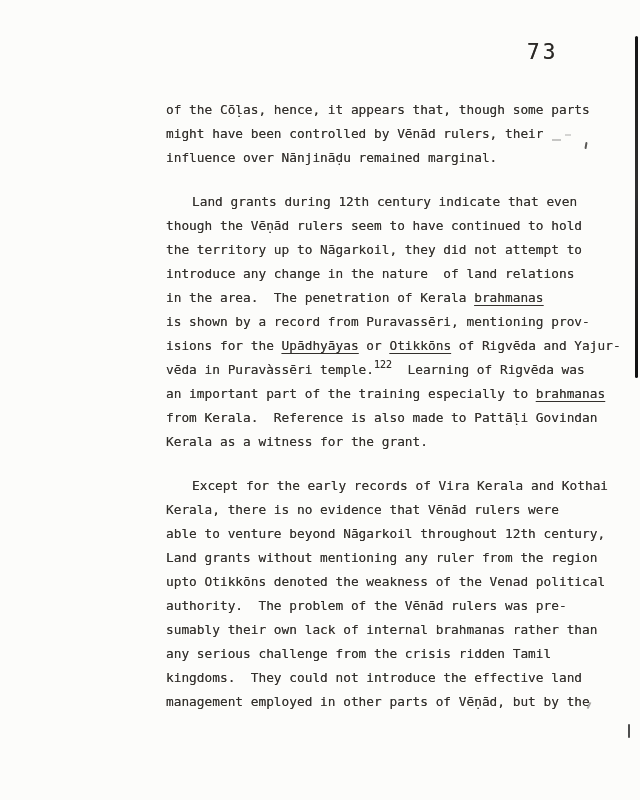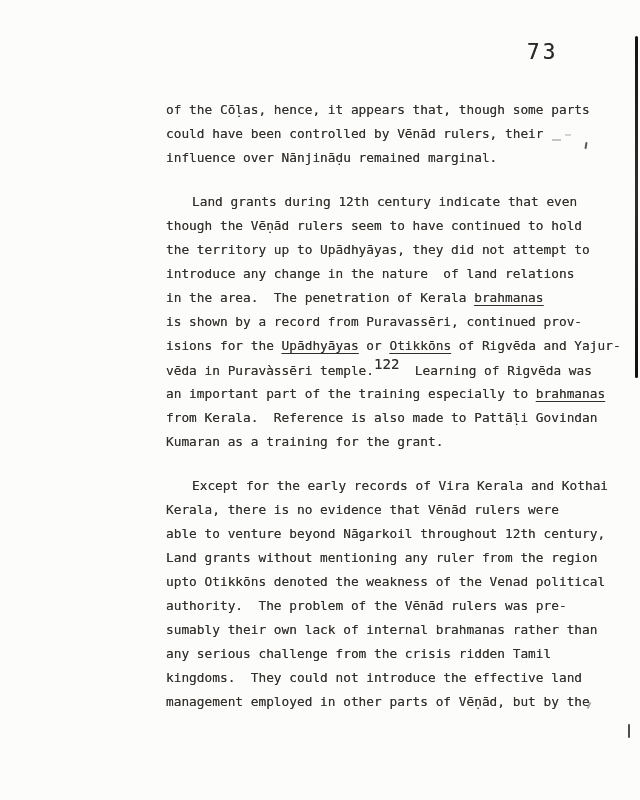--- a/index.html
+++ b/index.html
@@ -40,21 +40,21 @@
     white-space: pre;
   }
   .paragraph.indent .line:first-child { padding-left: 26px; margin-top: 20px; }
   .u {
     text-decoration: underline;
     text-decoration-thickness: 1px;
     text-underline-offset: 3px;
     text-align: right;
   }
   .sup {
-    font-size: 14px;
+    font-size: 10px;
     position: relative;
     top: -6px;
   }
   
   .scan-line-right {
     position: absolute;
     left: 635px;
     top: 36px;
     width: 3px;
     height: 342px;
@@ -108,35 +108,35 @@
 </style>
 </head>
 <body>
 
 <div class="page">
   <div class="page-number">73</div>
 
   <div class="text-block">
       <div class="paragraph">
         <div class="line"><span>of the Cōḷas, hence, it appears that, though some parts</span></div>
-        <div class="line"><span>could have been controlled by Vēnād rulers, their</span></div>
+        <div class="line"><span>might have been controlled by Vēnād rulers, their</span></div>
         <div class="line"><span>influence over Nānjināḍu remained marginal.</span></div>
       </div>
       <div class="paragraph indent">
         <div class="line"><span>Land grants during 12th century indicate that even</span></div>
         <div class="line"><span>though the Vēṇād rulers seem to have continued to hold</span></div>
-        <div class="line"><span>the territory up to Upādhyāyas, they did not attempt to</span></div>
+        <div class="line"><span>the territory up to Nāgarkoil, they did not attempt to</span></div>
         <div class="line"><span>introduce any change in the nature  of land relations</span></div>
         <div class="line"><span>in the area.  The penetration of Kerala </span><span class="u">brahmanas</span></div>
-        <div class="line"><span>is shown by a record from Puravassēri, continued prov-</span></div>
+        <div class="line"><span>is shown by a record from Puravassēri, mentioning prov-</span></div>
         <div class="line"><span>isions for the </span><span class="u">Upādhyāyas</span><span> or </span><span class="u">Otikkōns</span><span> of Rigvēda and Yajur-</span></div>
         <div class="line"><span>vēda in Puravàssēri temple.</span><span class="sup">122</span><span>  Learning of Rigvēda was</span></div>
         <div class="line"><span>an important part of the training especially to </span><span class="u">brahmanas</span></div>
         <div class="line"><span>from Kerala.  Reference is also made to Pattāḷi Govindan</span></div>
-        <div class="line"><span>Kumaran as a training for the grant.</span></div>
+        <div class="line"><span>Kerala as a witness for the grant.</span></div>
       </div>
       <div class="paragraph indent">
         <div class="line"><span>Except for the early records of Vira Kerala and Kothai</span></div>
         <div class="line"><span>Kerala, there is no evidence that Vēnād rulers were</span></div>
         <div class="line"><span>able to venture beyond Nāgarkoil throughout 12th century,</span></div>
         <div class="line"><span>Land grants without mentioning any ruler from the region</span></div>
         <div class="line"><span>upto Otikkōns denoted the weakness of the Venad political</span></div>
         <div class="line"><span>authority.  The problem of the Vēnād rulers was pre-</span></div>
         <div class="line"><span>sumably their own lack of internal brahmanas rather than</span></div>
         <div class="line"><span>any serious challenge from the crisis ridden Tamil</span></div>

